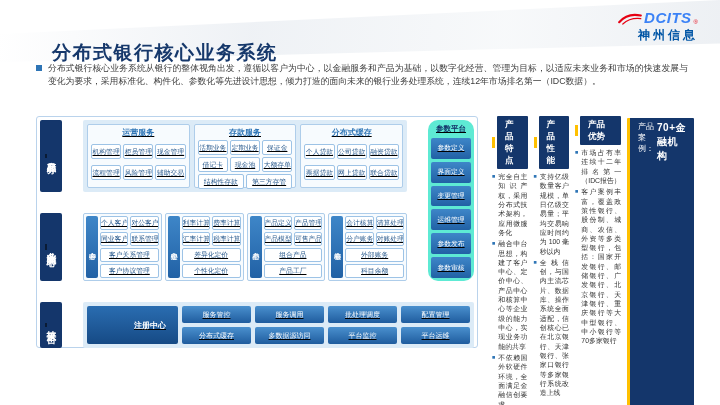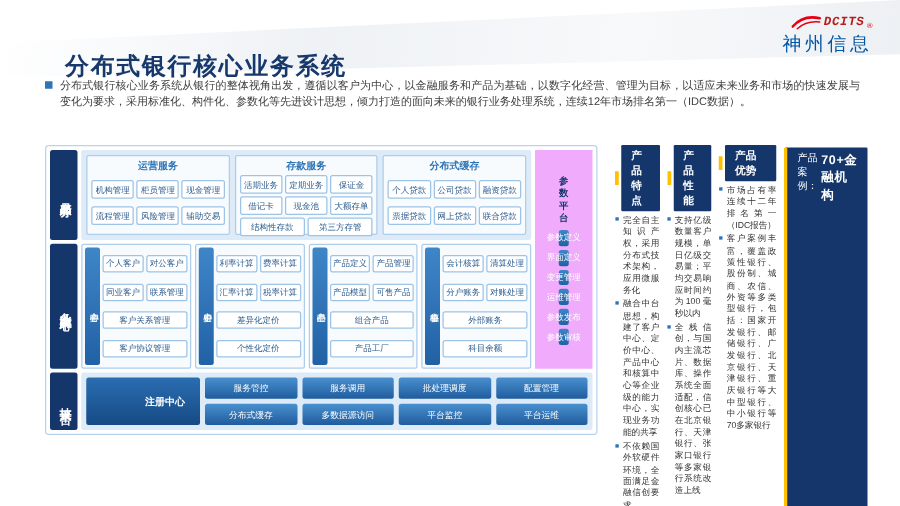--- a/index.html
+++ b/index.html
@@ -9,47 +9,47 @@
   
   .deco-band{position:absolute;top:0;left:0;width:720px;height:62px;
     background:linear-gradient(95deg,#ffffff 0%,#e9edf2 35%,#f5f7f9 70%,#e7ebf0 100%);
     clip-path:polygon(0 55%,100% 0,100% 70%,0 100%);opacity:.75;z-index:0;}
 
   .title{position:absolute;left:36px;top:24px;margin:16px;font-size:19px;font-weight:bold;
     color:#16386b;letter-spacing:1.5px;z-index:2;}
 
   .logo{position:absolute;right:22px;top:10px;text-align:right;z-index:2;}
   .logo-top{display:flex;align-items:flex-end;justify-content:flex-end;gap:2px;}
-  .logo-brand{color:#b91c1c;font-size:10px;font-weight:bold;font-style:italic;letter-spacing:.5px;line-height:1;font-family:Liberation Mono, monospace;}
+  .logo-brand{color:#3b82f6;font-size:15px;font-weight:bold;font-style:italic;letter-spacing:.5px;line-height:1;}
   .logo-reg{color:#e60012;font-size:6px;vertical-align:top;}
-  .logo-company{color:#0055a5;font-size:15px;letter-spacing:3px;margin-top:2px;font-weight:normal;}
+  .logo-company{color:#0055a5;font-size:12px;letter-spacing:3px;margin-top:2px;font-weight:bold;}
 
   .intro{position:absolute;left:36px;top:62px;width:652px;display:flex;gap:6px;z-index:2;}
   .intro-bullet{width:6px;height:6px;background:#2e75b6;margin-top:3px;flex:none;}
   .intro-text{margin:0;font-size:8.8px;line-height:1.5;color:#3c3c3c;text-align:justify;}
 
   
   .diagram{position:absolute;left:36px;top:116px;width:442px;height:232px;box-sizing:border-box;
     border:1px solid #bad3ec;border-radius:3px;padding:3px;display:grid;
-    grid-template-columns:22px 1fr 46px;grid-template-rows:72px 1fr 46px;gap:3px;z-index:2;}
+    grid-template-columns:22px 1fr 46px;grid-template-rows:72px 1fr 46px;gap:21px;z-index:2;text-decoration:underline;}
   .row-label{background:#14366b;color:#fff;writing-mode:vertical-lr;text-orientation:upright;
     display:flex;align-items:center;justify-content:center;font-size:9.5px;font-weight:bold;
     letter-spacing:1px;border-radius:2px;}
   .rl1{grid-area:1/1;} .rl2{grid-area:2/1;} .rl3{grid-area:3/1;}
 
   .services{grid-area:1/2;background:#dcebf7;border-radius:2px;padding:4px;display:flex;gap:4px;}
   .group{flex:1;background:#f7fbfe;border:1px solid #aecdea;border-radius:2px;padding:2px 3px 3px;
     display:flex;flex-direction:column;}
   .group-title{text-align:center;color:#2e75b6;font-weight:bold;font-size:8px;margin:0 0 2px;}
   .chips{display:grid;grid-template-columns:repeat(6,1fr);gap:2px;flex:1;align-content:space-evenly;}
   .chip{grid-column:span 2;border:1px solid #9dc3e6;background:#fff;color:#2c5c8f;font-size:6.8px;
     text-align:center;padding:1.5px 0;border-radius:2px;white-space:nowrap;overflow:hidden;}
   .chip.w3{grid-column:span 3;}
 
-  .param{grid-area:1/3/4 span;grid-row:1/span 2;background:#f0abfc;border-radius:0;padding:19px;
+  .param{grid-area:1/3/4 span;grid-row:1/span 2;background:#5eead4;border-radius:10px;padding:3px;
     display:flex;flex-direction:column;gap:3px;}
   .param-title{text-align:center;color:#14366b;font-weight:bold;font-size:7.5px;padding:1px 0;}
   .pchip{flex:1;background:linear-gradient(#3e86c8,#2161a5);color:#fff;font-size:6.8px;
     display:flex;align-items:center;justify-content:center;border-radius:2px;white-space:nowrap;}
 
   .centers{grid-area:2/2;display:flex;gap:3px;}
   .center{flex:1;border:1px solid #aecdea;background:#f7fbfe;border-radius:2px;display:flex;
     padding:2px;gap:2px;}
   .center-label{width:12px;flex:none;background:linear-gradient(#3e86c8,#2161a5);color:#fff;
     writing-mode:vertical-lr;text-orientation:upright;display:flex;align-items:center;

